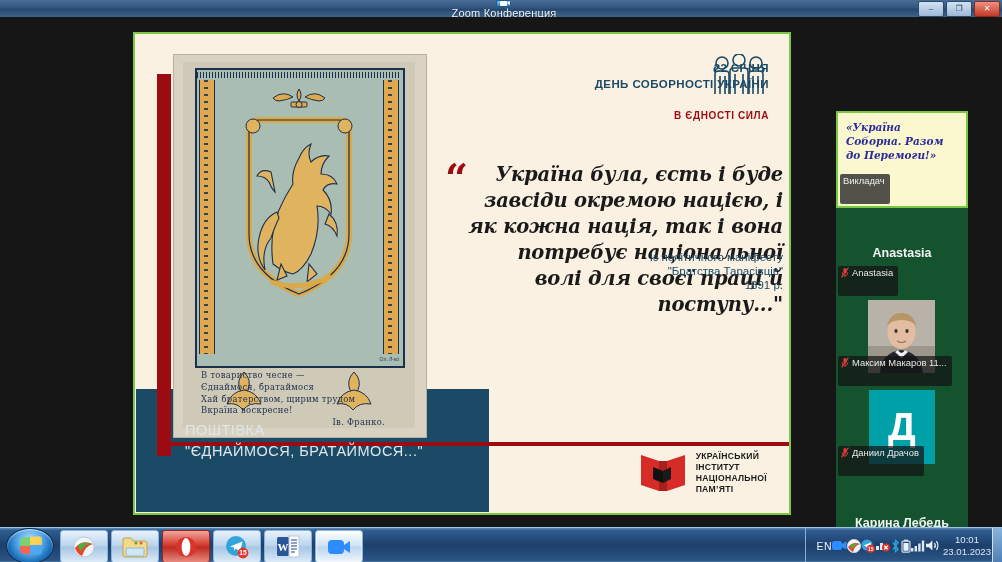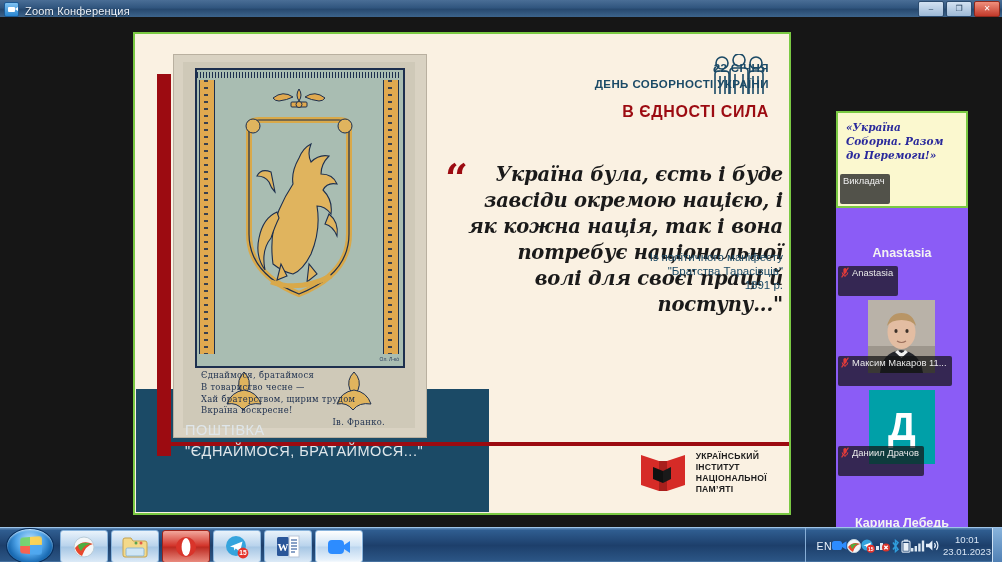--- a/index.html
+++ b/index.html
@@ -2,21 +2,21 @@
 <html><head>
 <meta charset="utf-8">
 <style>
   html,body{margin:0;padding:0;background:#1b1b1b;}
   body{width:1002px;height:562px;overflow:hidden;font-family:"Liberation Sans",sans-serif;}
   #app{position:relative;width:1002px;height:562px;background:#141414;}
 
   
   .titlebar{position:absolute;left:0;top:0;width:1002px;height:17px;
     background:linear-gradient(180deg,#4a6e96 0%,#31567f 45%,#27496f 55%,#3d648c 100%);
-    border-bottom:1px solid #17304d;display:flex;align-items:flex-end;}
+    border-bottom:1px solid #17304d;display:flex;align-items:center;flex-direction:column;}
   .tb-icon{width:13px;height:13px;margin-left:4px;border-radius:2px;
     background:linear-gradient(180deg,#7fc2f2,#2a86d0);border:1px solid #1d5b95;
     display:flex;align-items:center;justify-content:center;}
   .tb-icon i{display:block;width:7px;height:5px;background:#fff;border-radius:1px;position:relative;}
   .tb-icon i:after{content:"";position:absolute;right:-3px;top:0;border-top:2.5px solid transparent;
     border-bottom:2.5px solid transparent;border-right:3px solid #fff;}
   .tb-title{color:#eef4fb;font-size:11px;margin-left:6px;letter-spacing:.2px;
     text-shadow:0 1px 1px rgba(0,0,0,.6);}
   .tb-btns{position:absolute;right:2px;top:1px;display:flex;gap:2px;}
   .tb-btn{width:24px;height:14px;border:1px solid #2b4b6e;border-radius:2px;
@@ -59,41 +59,41 @@
   .pc-text{position:absolute;left:18px;top:308px;width:198px;height:58px;
     color:#1d2f4e;font-family:"DejaVu Serif",serif;font-size:8.4px;line-height:11.8px;
     letter-spacing:.3px;}
   .pc-text .sig{text-align:right;padding-right:14px;}
   .pc-mark{position:absolute;right:16px;top:294px;font-size:5px;color:#2a3c5c;}
 
   
   .hdr{position:absolute;right:20px;top:28px;text-align:right;}
   .hdr .l1{color:#1b4a66;font-weight:bold;font-size:11.5px;letter-spacing:.4px;}
   .hdr .l2{color:#1b4a66;font-weight:bold;font-size:11.5px;letter-spacing:.4px;margin-top:4px;}
-  .hdr .l3{color:#9c0b11;font-weight:bold;font-size:16px;letter-spacing:.6px;margin-top:13px;}
+  .hdr .l3{color:#9c0b11;font-weight:bold;font-size:10px;letter-spacing:.6px;margin-top:20px;}
   .people{position:absolute;right:22px;top:20px;width:56px;height:44px;}
 
   .quote{position:absolute;left:330px;top:128px;width:318px;text-align:right;
     color:#1a1a1a;font-family:"DejaVu Serif",serif;font-style:italic;font-weight:bold;
     font-size:19.5px;line-height:26px;letter-spacing:-.2px;}
   .qmark{position:absolute;left:310px;top:128px;color:#9c0b11;font-size:40px;
     font-family:"DejaVu Serif",serif;font-weight:bold;line-height:.8;}
   .attrib{position:absolute;right:6px;top:216px;width:320px;text-align:right;
     color:#1b4a66;font-size:11.5px;line-height:14px;}
 
   .caption{position:absolute;left:50px;top:386px;color:#dfe6ea;
     font-size:14.5px;line-height:21px;letter-spacing:.5px;}
 
   .uinp{position:absolute;right:22px;bottom:18px;display:flex;align-items:flex-start;gap:9px;}
   .uinp-mark{width:48px;height:44px;position:relative;}
   .uinp-text{color:#1b1b1b;font-size:8.6px;font-weight:bold;line-height:11px;letter-spacing:.3px;}
 
   
   .strip{position:absolute;left:836px;top:94px;width:132px;height:360px;background:#1d1d1d;}
-  .tile{position:relative;width:132px;height:90px;background:#8b5cf6;overflow:hidden;}
+  .tile{position:relative;width:132px;height:90px;background:#14532d;overflow:hidden;}
   .tile.speaking{border:2px solid #7ac943;width:128px;height:86px;}
   .tile-slide{background:#fbf8cf;display:flex;align-items:flex-start;justify-content:center;padding-top:7px;}
   .tile-slide .t{color:#2a2a9c;font-family:"DejaVu Serif",serif;font-style:italic;
     font-weight:bold;font-size:10.5px;line-height:14px;width:112px;}
   .tile .name{position:absolute;left:2px;bottom:2px;max-width:126px;
     background:rgba(20,20,20,.72);color:#e8e8e8;font-size:9.4px;padding:1px 5px 18px 3px;
     border-radius:2px;display:flex;align-items:center;gap:3px;white-space:nowrap;overflow:hidden;}
   .tile.tile-slide .name{background:rgba(40,40,40,.8);color:#efefef;}
   .mic{width:8px;height:11px;flex:0 0 auto;}
   .tile .center-name{position:absolute;left:0;right:0;top:50%;transform:translateY(-50%);
@@ -212,22 +212,22 @@
                 <g fill="#e0b45e" stroke="#1d2f4e" stroke-width="1">
                   <path d="M23 2 Q31 10 27 20 Q23 26 19 20 Q15 10 23 2z"></path>
                   <path d="M23 20 Q10 22 6 34 Q16 32 22 40 Q28 32 40 34 Q36 22 23 20z"></path>
                 </g>
               </svg>
             </div>
 
             <div class="pc-mark">Ол. Л-кó</div>
 
             <div class="pc-text">
+              <div>В товариство чесне —</div>
               <div>Єднаймося, братаймося</div>
-              <div>В товариство чесне —</div>
               <div>Хай братерством, щирим трудом</div>
               <div>Вкраїна воскресне!</div>
               <div class="sig">Ів. Франко.</div>
             </div>
           </div>
         </div>
 
         <div class="people">
           <svg viewBox="0 0 56 44" width="56" height="44">
             <g fill="none" stroke="#1b4a66" stroke-width="1.6">

